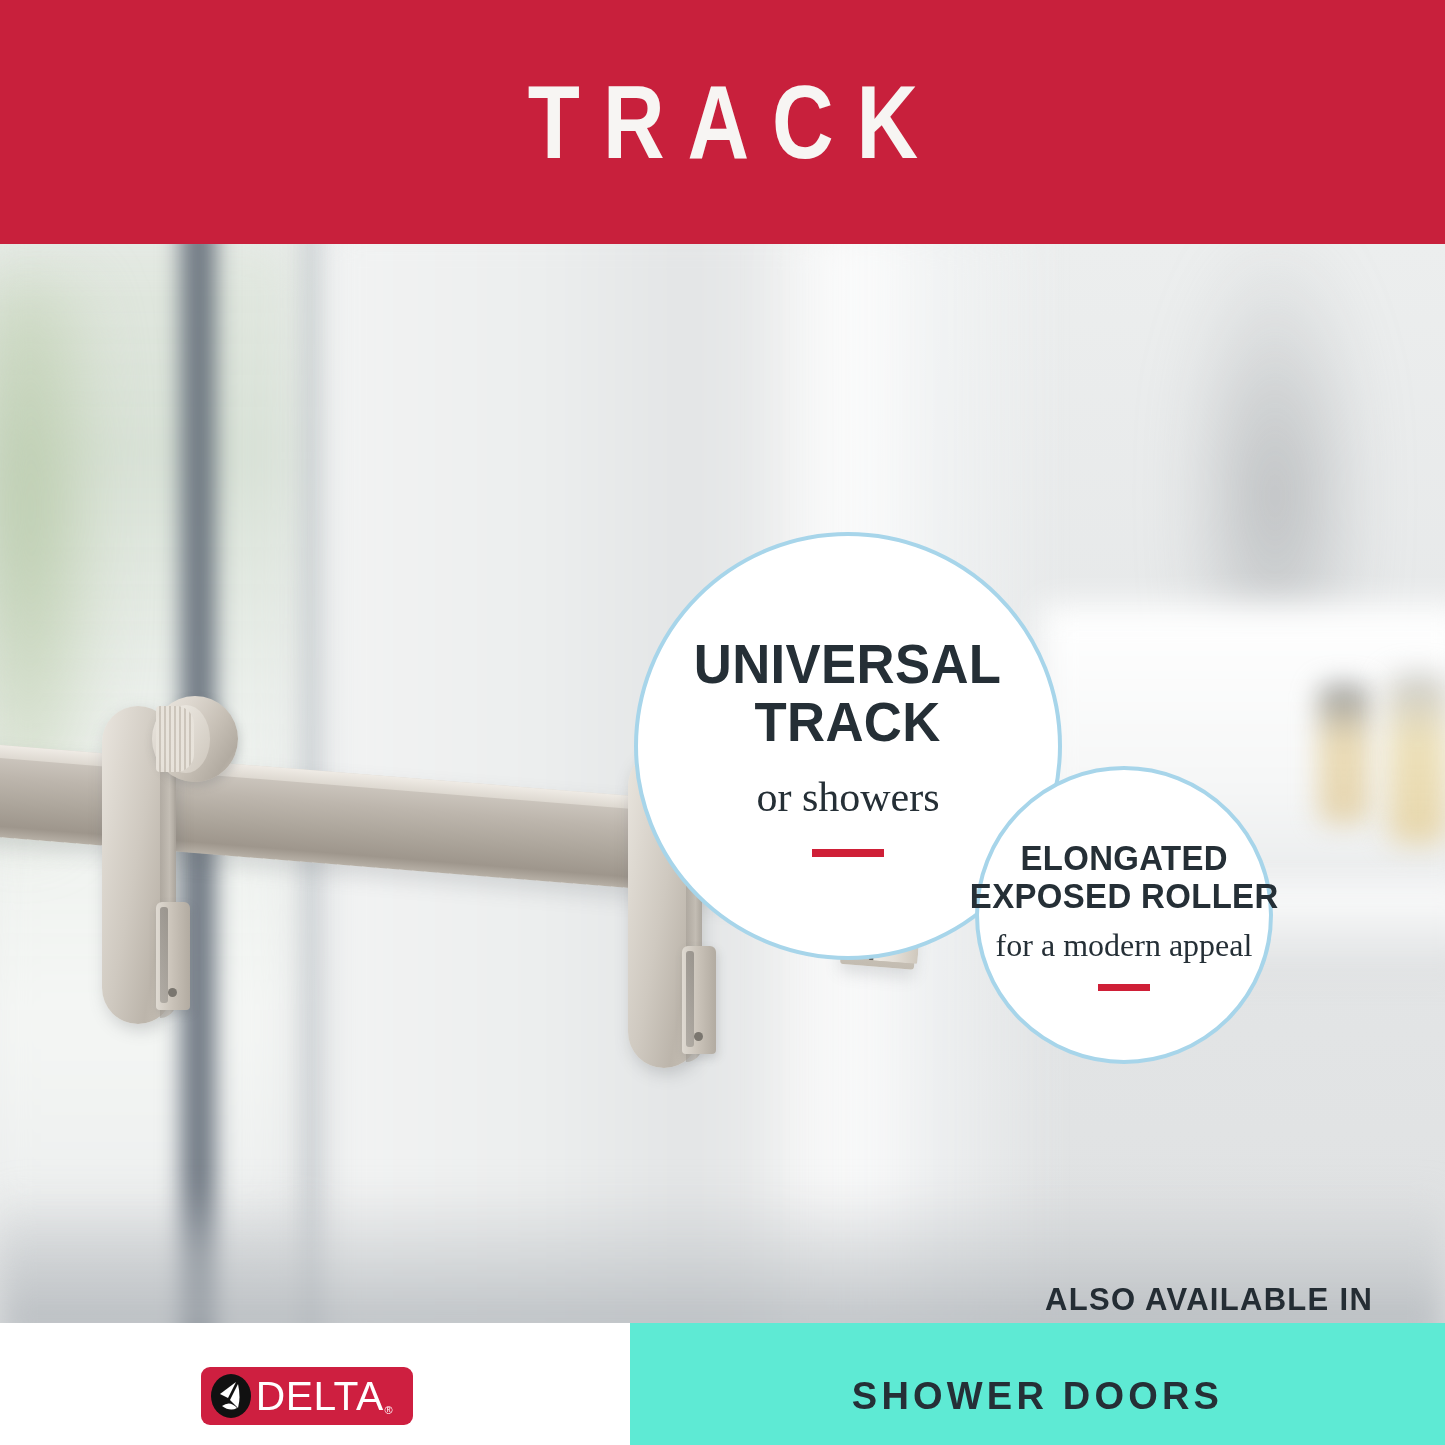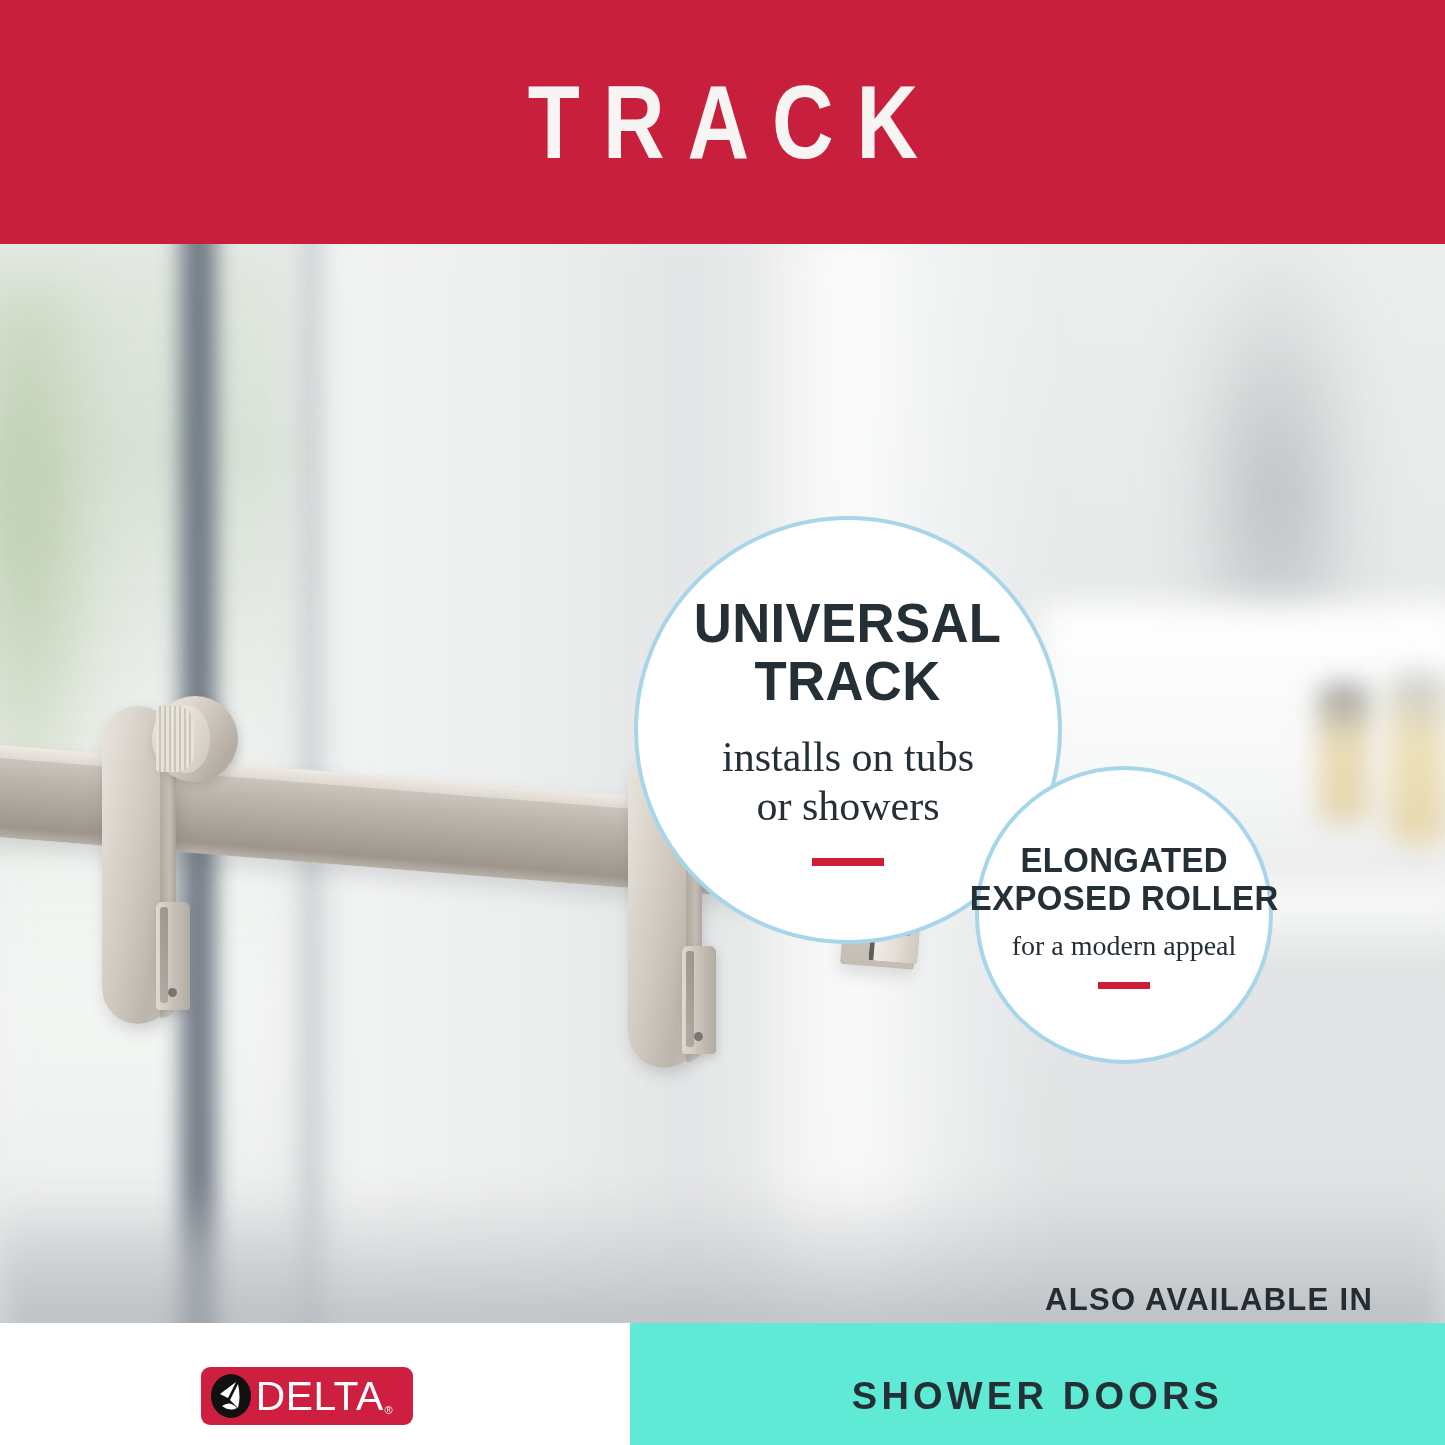--- a/index.html
+++ b/index.html
@@ -358,21 +358,21 @@
     border: 4px solid #a7d5ea;
     box-sizing: border-box;
     display: flex;
     flex-direction: column;
     align-items: center;
     justify-content: center;
     text-align: center;
   }
   .callout-primary {
     left: 634px;
-    top: 272px;
+    top: 288px;
     width: 428px;
     height: 428px;
     padding: 0 46px;
     z-index: 5;
   }
   .callout-secondary {
     left: 975px;
     top: 522px;
     width: 298px;
     height: 298px;
@@ -399,21 +399,21 @@
   .callout-sub {
     font-family: "Liberation Serif", serif;
     color: #252f36;
     line-height: 1.18;
   }
   .callout-primary .callout-sub {
     font-size: 42px;
     margin-top: 22px;
   }
   .callout-secondary .callout-sub {
-    font-size: 28px;
+    font-size: 32px;
     margin-top: 11px;
     white-space: nowrap;
   }
   .callout-rule {
     width: 72px;
     height: 8px;
     background: #cf1f37;
     margin-top: 26px;
   }
   .callout-secondary .callout-rule {
@@ -569,21 +569,20 @@
       </div>
 
     </div>
 
     <div class="callout callout-primary">
       <div class="callout-head">
         <div>UNIVERSAL</div>
         <div>TRACK</div>
       </div>
       <div class="callout-sub">
-        <div>installs on tubs</div>
         <div>or showers</div>
       </div>
       <div class="callout-rule"></div>
     </div>
 
     <div class="callout callout-secondary">
       <div class="callout-head">
         <div>ELONGATED</div>
         <div>EXPOSED ROLLER</div>
       </div>

